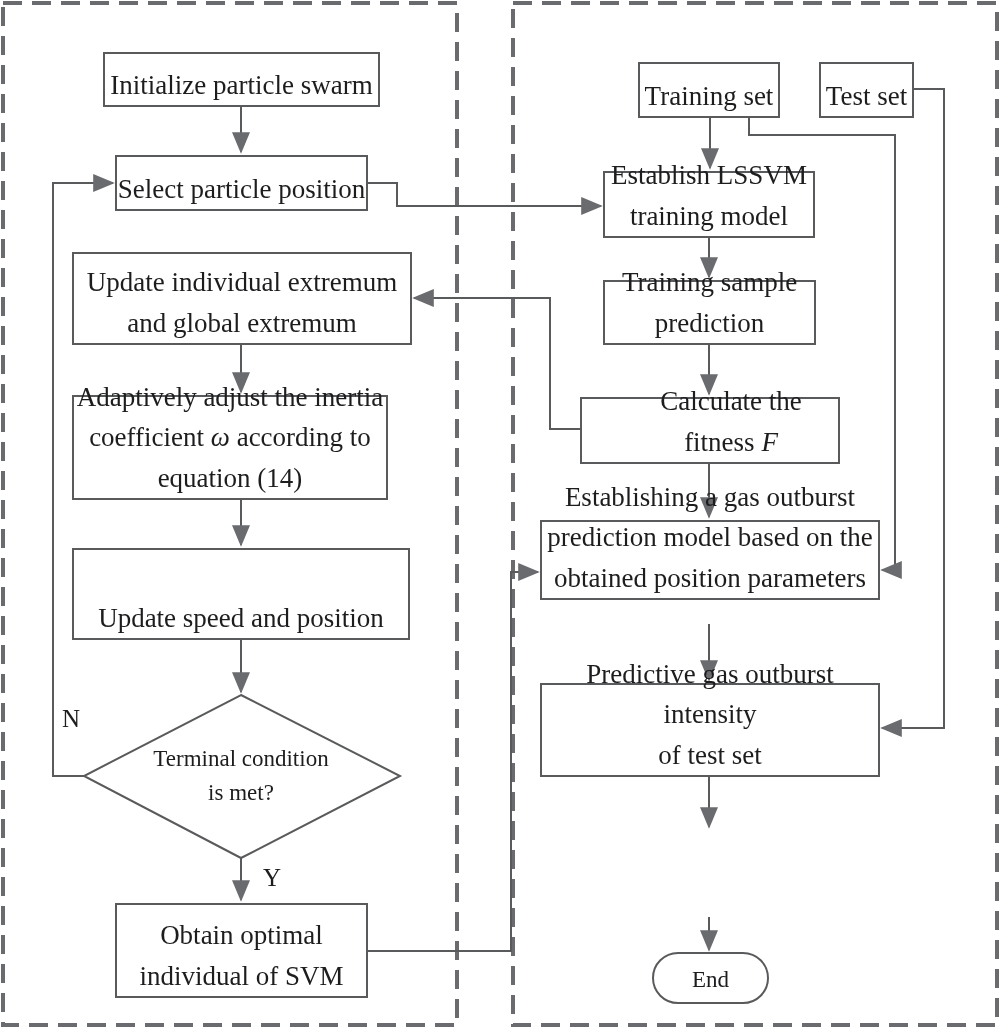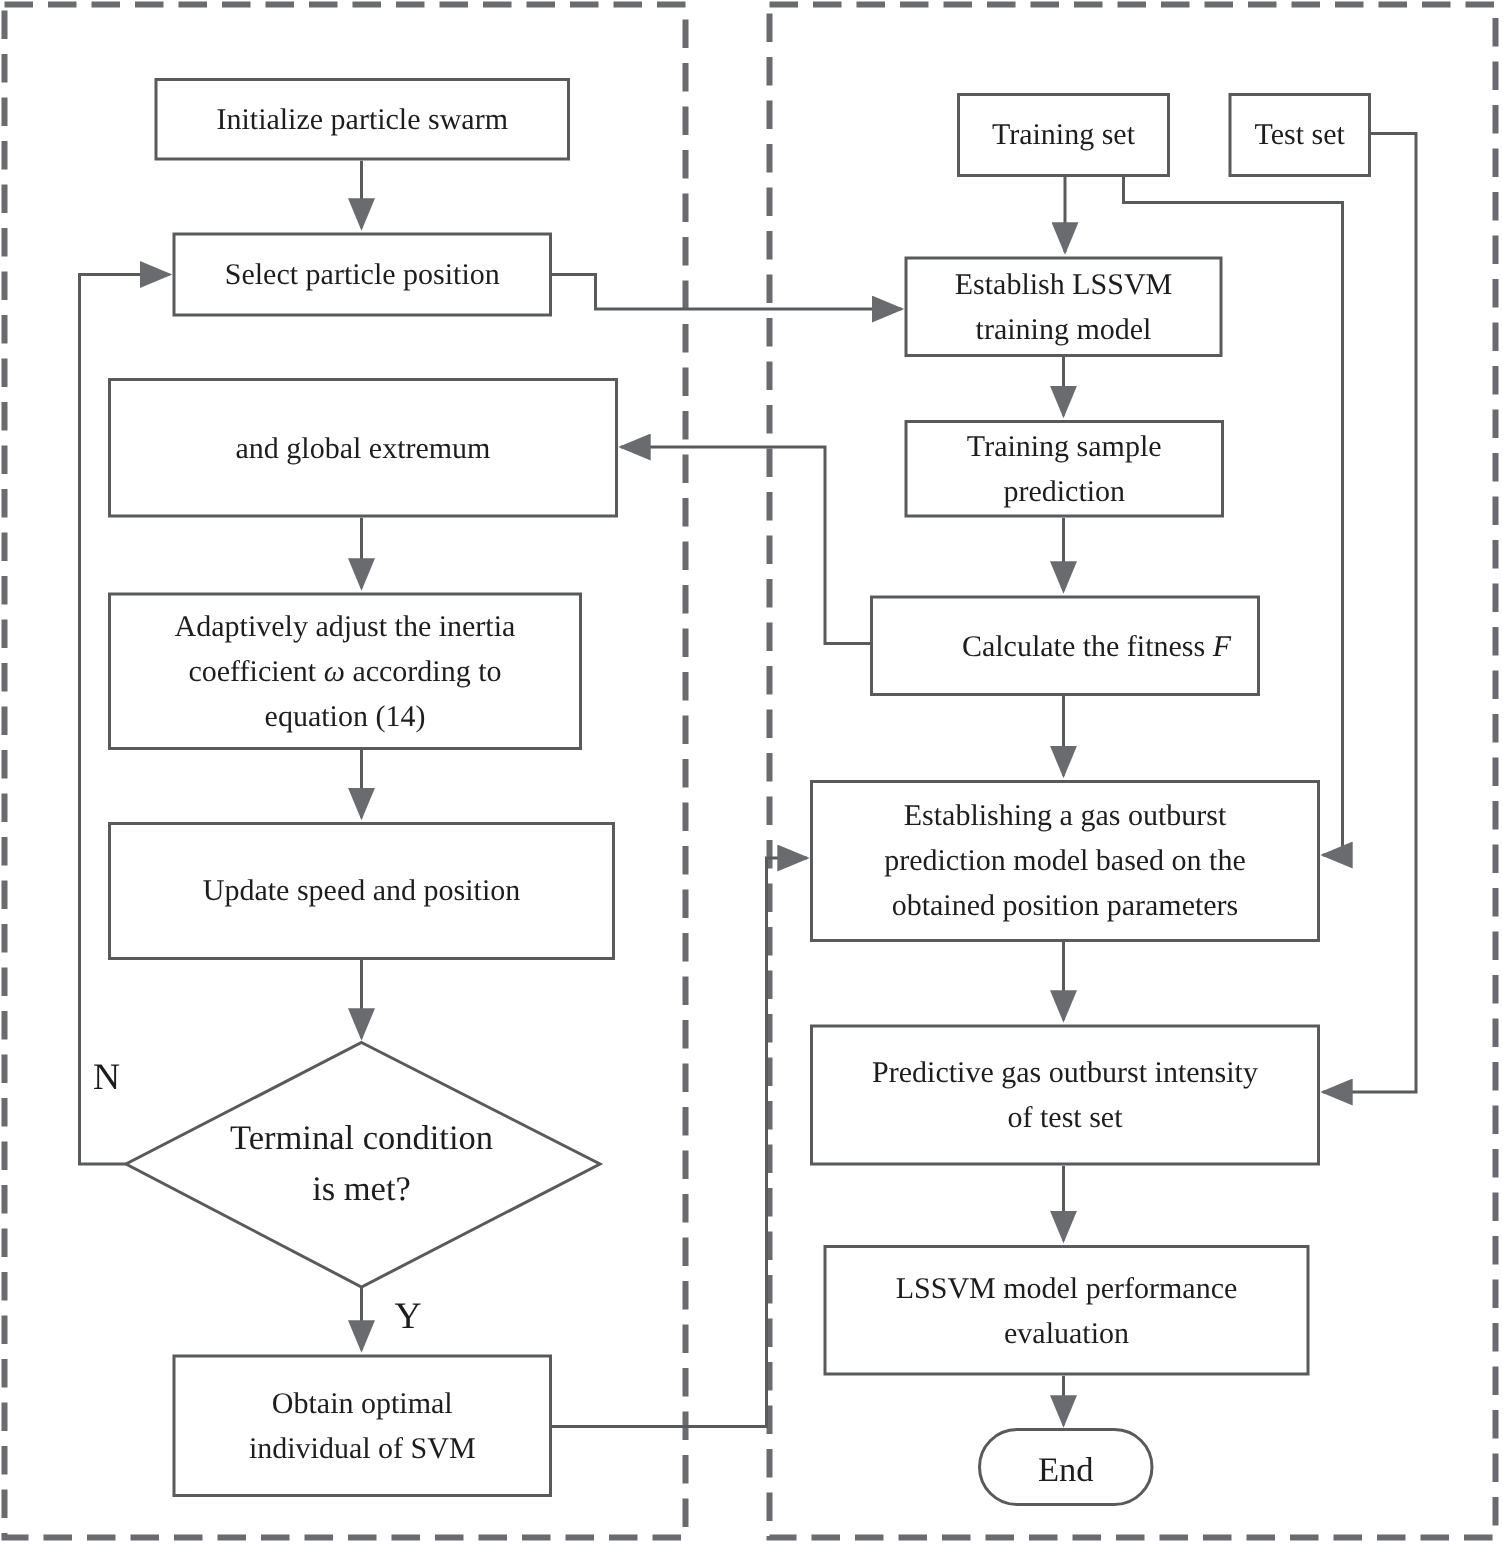--- a/index.html
+++ b/index.html
@@ -39,23 +39,23 @@
     stroke-width: 2;
   }
   .node {
     position: absolute;
     box-sizing: border-box;
     border: 2px solid #595a5c;
     background: #ffffff;
     display: flex;
     flex-direction: column;
     align-items: center;
-    justify-content: center;
+    justify-content: flex-end;
     text-align: center;
-    font-size: 20px;
+    font-size: 27px;
     line-height: 1.5;
   }
   .floating-text {
     position: absolute;
     display: flex;
     flex-direction: column;
     align-items: center;
     justify-content: center;
     text-align: center;
     font-size: 23px;
@@ -114,20 +114,21 @@
 
   <div class="node" style="left:103px; top:52px; width:277px; height:55px;">
     <span>Initialize particle swarm</span>
   </div>
 
   <div class="node" style="left:115px; top:155px; width:253px; height:56px;">
     <span>Select particle position</span>
   </div>
 
   <div class="node" style="left:72px; top:252px; width:340px; height:93px;">
+    <span>Update individual extremum</span>
     <span>and global extremum</span>
   </div>
 
   <div class="node" style="left:72px; top:395px; width:316px; height:105px;">
     <span>Adaptively adjust the inertia</span>
     <span class="inline-parts"><span>coefficient </span><span class="it">ω</span><span> according to</span></span>
     <span>equation (14)</span>
   </div>
 
   <div class="node" style="left:72px; top:548px; width:338px; height:92px;">
@@ -167,33 +168,29 @@
 
   <div class="node" style="left:603px; top:280px; width:213px; height:65px;">
     <span>Training sample</span>
     <span>prediction</span>
   </div>
 
   <div class="node" style="left:580px; top:397px; width:260px; height:67px;padding-left:42px;">
     <span class="inline-parts"><span>Calculate the fitness </span><span class="it">F</span></span>
   </div>
 
-  <div class="node" style="left:540px; top:520px; width:340px; height:108px;">
+  <div class="node" style="left:540px; top:520px; width:340px; height:80px;">
     <span>Establishing a gas outburst</span>
     <span>prediction model based on the</span>
     <span>obtained position parameters</span>
   </div>
 
   <div class="node" style="left:540px; top:683px; width:340px; height:94px;">
     <span>Predictive gas outburst intensity</span>
     <span>of test set</span>
   </div>
 
-  <div class="node" style="left:549px; top:830px; width:324px; height:87px;">
-    <span>LSSVM model performance</span>
-    <span>evaluation</span>
-  </div>
 
   <div class="floating-text" style="left:653px; top:953px; width:115px; height:55px;">
     <span>End</span>
   </div>
 
 </div>
 
 </body></html>

